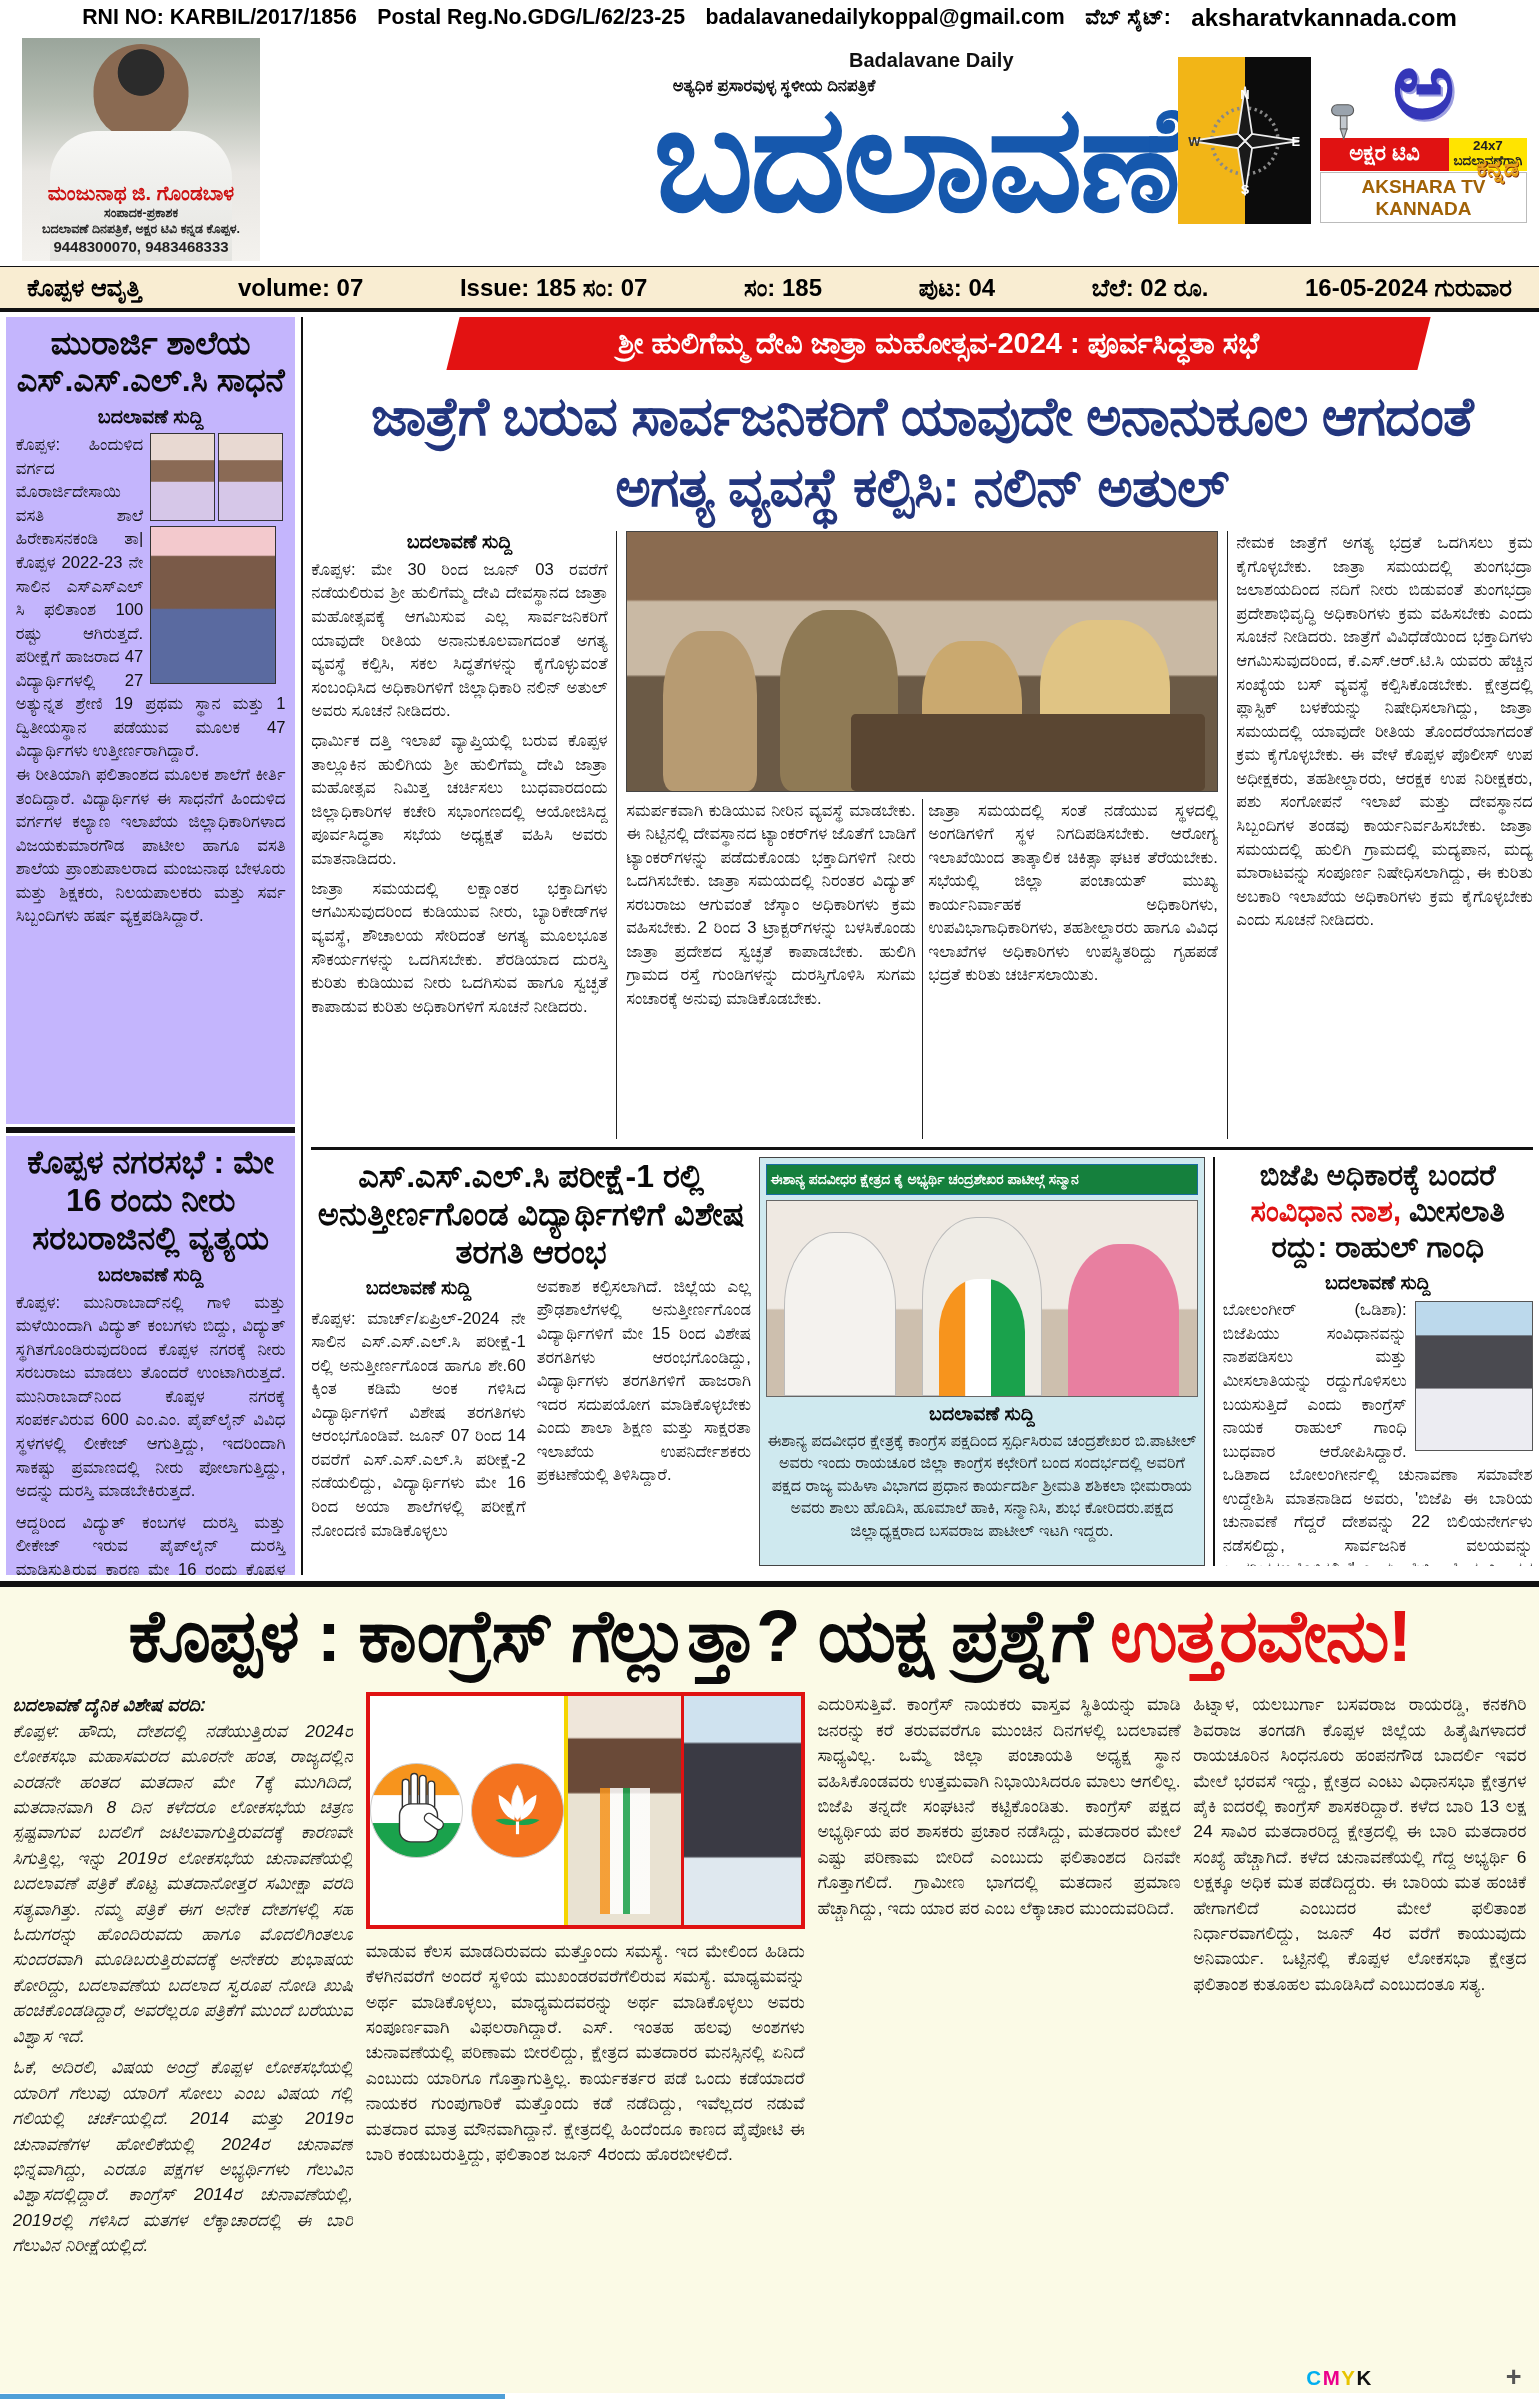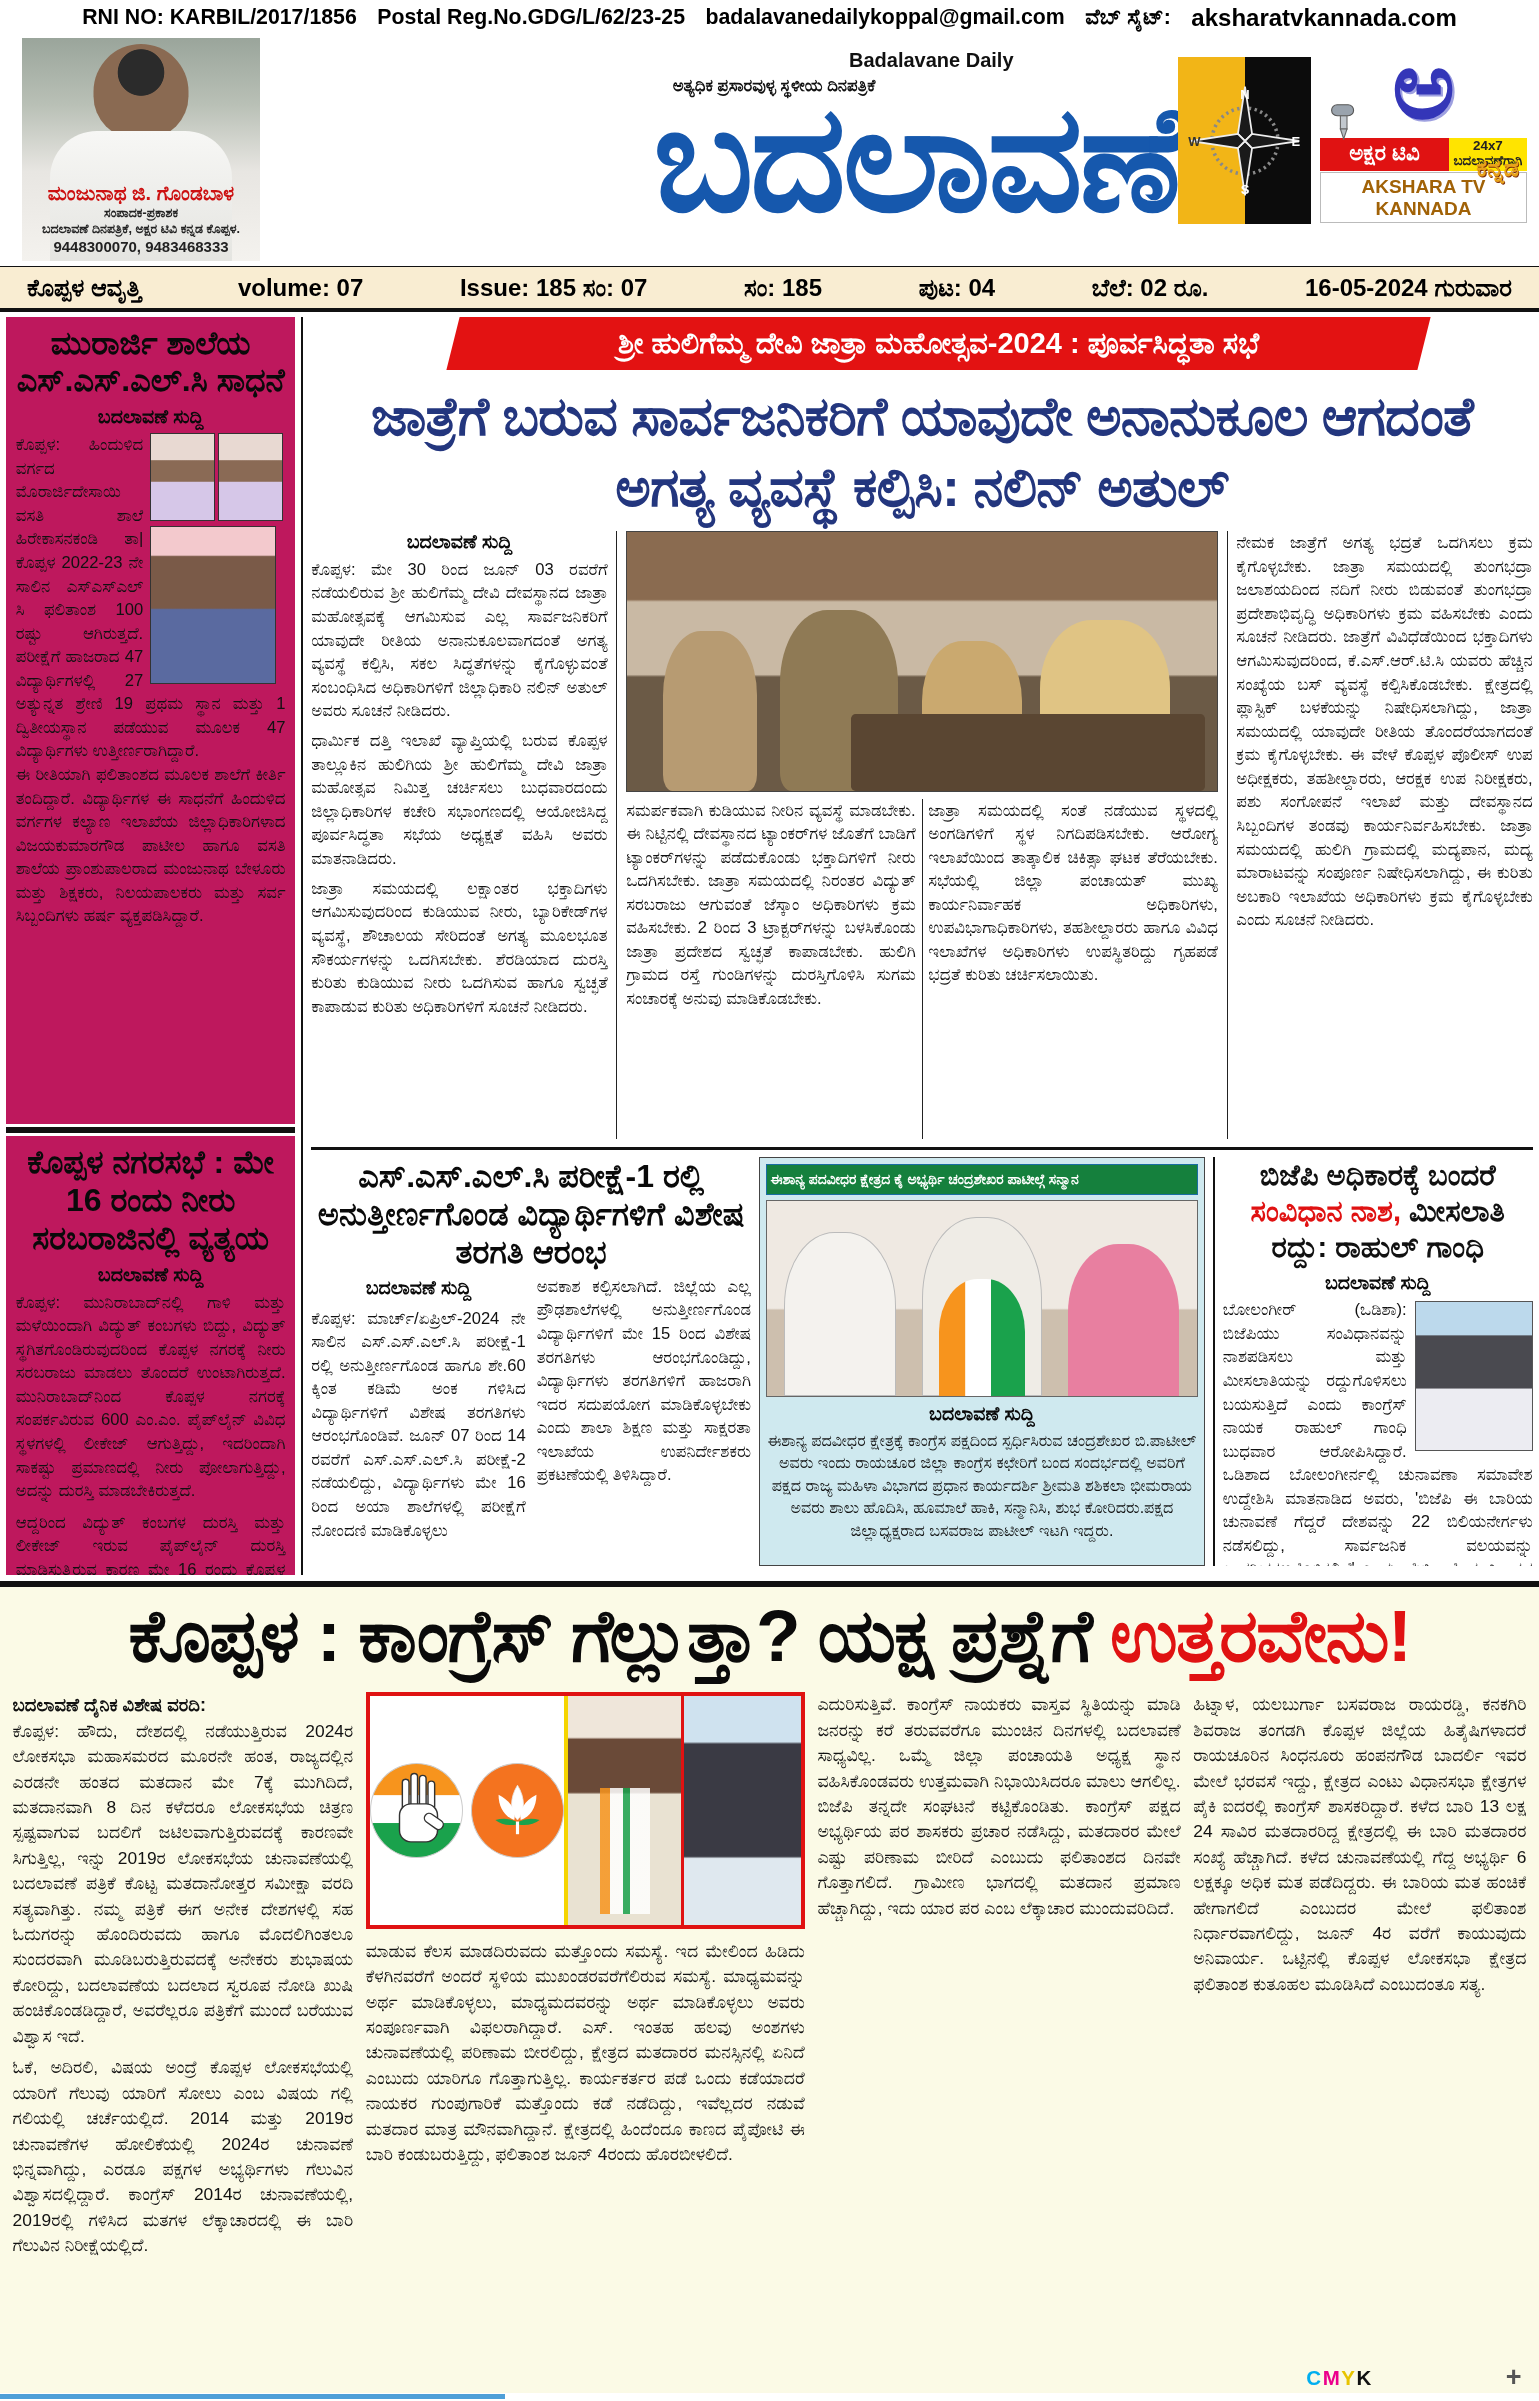--- a/index.html
+++ b/index.html
@@ -54,21 +54,21 @@
                 padding:2.4px 0; margin-top:1.6px; }
 
   
   .infobar { height:46px; background:#f9edd2; border-top:1.6px solid #111; border-bottom:4.7px solid #111;
              display:flex; align-items:center; justify-content:space-between; padding:0 27px;
              font-size:24px; font-weight:bold; color:#000; white-space:nowrap; }
 
   
   .content { display:flex; padding:4.7px 6.3px 0 6.3px; gap:8px; height:1263px; }
   .leftcol { width:297px; display:flex; flex-direction:column; gap:0; border-right:2.4px solid #111; padding-right:6.3px; }
-  .box-blue { background:#be185d; padding:8px 9.5px; }
+  .box-blue { background:#c4b5fd; padding:8px 9.5px; }
   .box1 { height:807px; overflow:hidden; }
   .sep-heavy { height:6.3px; background:#111; margin:3.2px 0; }
   .box2 { flex:1; overflow:hidden; }
   .art-head { text-align:center; font-weight:800; font-size:32px; line-height:1.18; color:#0a0a0a; }
   .byline { text-align:center; font-weight:bold; font-size:19px; margin:6.3px 0 4.7px 0; color:#0a0a0a; }
   .body-txt { font-size:16.6px; line-height:1.42; color:#111; text-align:justify; }
   .stu-photos { float:right; width:136px; margin:0 0 4.7px 6.3px; }
   .stu-row { display:flex; gap:3.2px; }
   .stu { width:65px; height:88px; border:1.6px solid #333;
          background:linear-gradient(180deg,#e8d9d2 0 30%,#8a6a55 31% 55%,#d6c7e8 56% 100%); }
@@ -118,21 +118,21 @@
   .rahul-body { font-size:16.6px; line-height:1.42; text-align:justify; margin-top:4.7px; }
 
   
   .bottom { background:#fbfae6; border-top:6.3px solid #111; margin-top:6.3px; height:812px;
             padding:11px 12.6px 0 12.6px; overflow:hidden; }
   .bottom-head { text-align:center; font-weight:800; font-size:73px; letter-spacing:-1.6px;
                  color:#0a0a0a; line-height:1.05; }
   .bottom-head .red { color:#e01212; }
   .bottom-cols { display:flex; gap:12.6px; margin-top:17.4px; height:663px; overflow:hidden; }
   .bcol { font-size:17.4px; line-height:1.46; text-align:justify; overflow:hidden; }
-  .bc1 { width:22.5%; }
+  .bc1 { width:22.5%;font-style:italic; }
   .bc2 { width:29%; }
   .bc3 { width:24%; }
   .bc4 { flex:1; }
   .b-byline { font-weight:800; font-size:18px; }
   .symbols-strip { border:4.7px solid #e01212; background:#fff; display:flex; height:237px; margin-bottom:9.5px; }
   .sym-box { width:46%; background:#fff; border-right:4px solid #f5d400; display:flex; align-items:center;
              justify-content:center; gap:8px; }
   .circ { width:95px; height:95px; border-radius:50%; position:relative; overflow:hidden; border:0.8px solid #ccc; }
   .circ-inc { background:linear-gradient(180deg,#f7941d 0 33%,#ffffff 34% 63%,#1aa24c 64% 100%); }
   .circ-bjp { background:#f4731f; display:flex; align-items:center; justify-content:center; }

